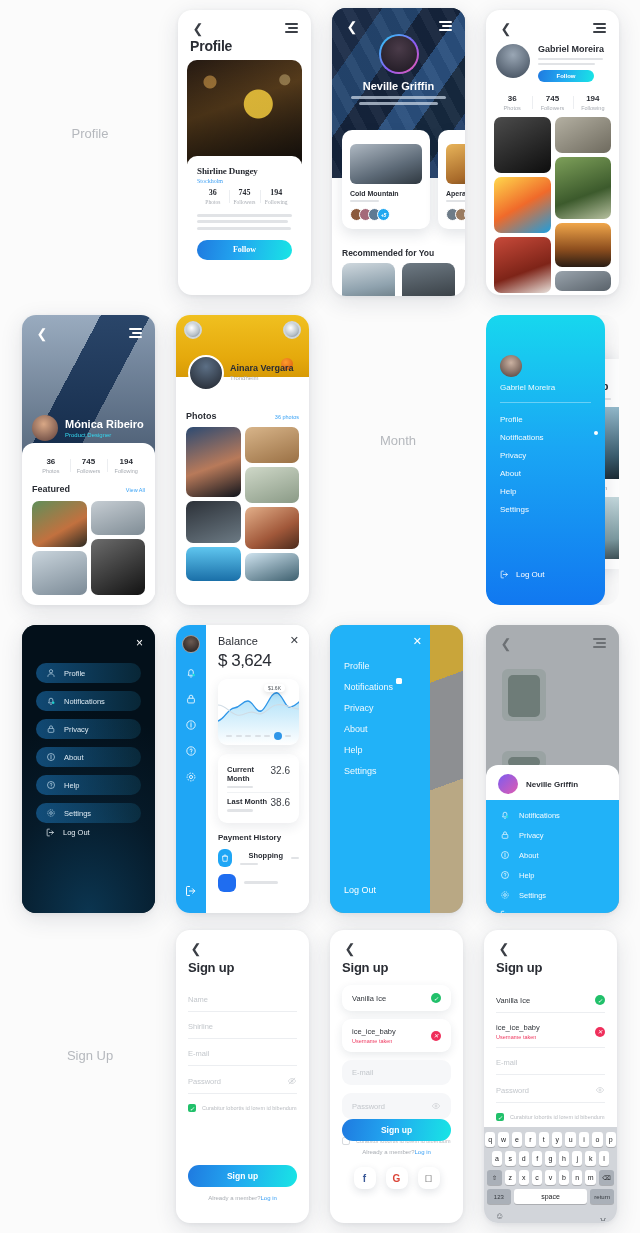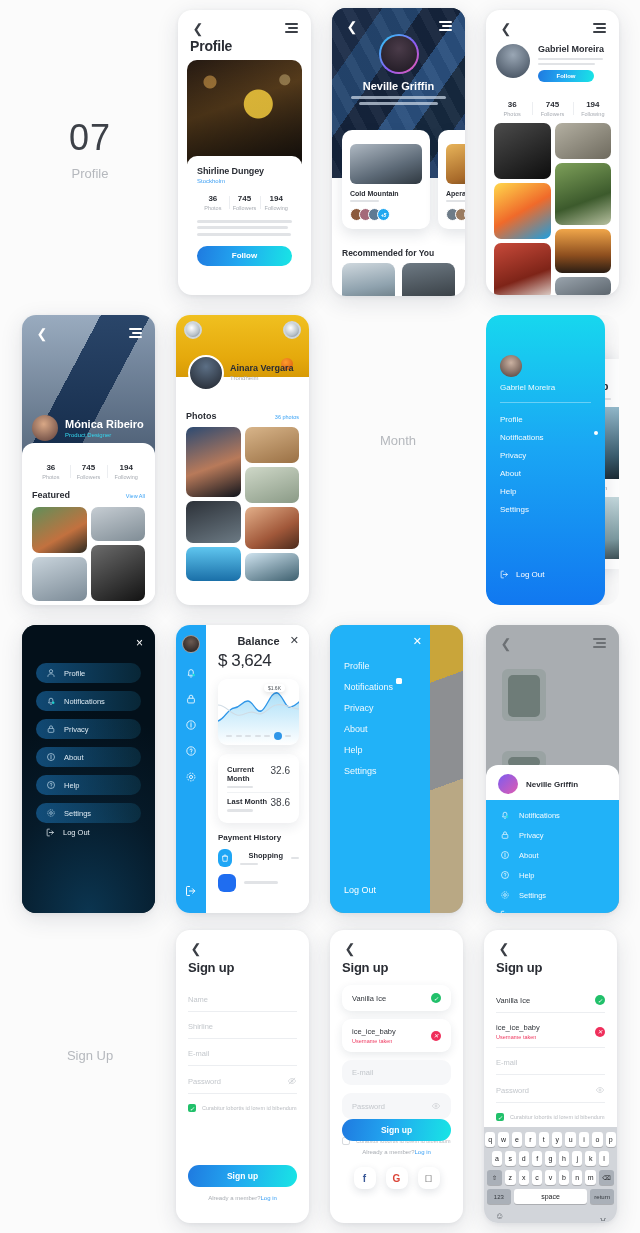--- a/index.html
+++ b/index.html
@@ -49,24 +49,24 @@
   #p1 { left:178px; top:10px; width:133px; height:285px; }
   #p1 .hero { height:110px; margin:6px 9px 0; border-radius:10px;
     background:linear-gradient(160deg,#2a1d15,#6b4a22 40%,#1a1512);
     position:relative; overflow:hidden;}
   #p1 .hero:after{content:"";position:absolute;inset:0;
     background:
       radial-gradient(circle at 62% 40%, rgba(240,200,60,.85) 0 14px, transparent 15px),
       radial-gradient(circle at 20% 20%, rgba(255,190,90,.45) 0 6px, transparent 7px),
       radial-gradient(circle at 85% 18%, rgba(255,230,160,.35) 0 5px, transparent 6px),
       linear-gradient(180deg, rgba(0,0,0,.15), rgba(0,0,0,.5));}
-  #p1 .card { margin:-14px 9px 0; background:#fff; border-radius:10px; padding:10px 10px 11px; position:relative; z-index:3;}
+  #p1 .card { margin:-14px 9px 0; background:#fff; border-radius:10px; padding:10px 10px 11px; position:relative; z-index:3;font-family:Liberation Serif, serif;}
   .pname { font-size:9px; font-weight:700; letter-spacing:-.1px;}
   .psub  { font-size:6px; color:#3fa0f3; margin-top:2px; }
-  .stats { display:flex; margin-top:10px; }
+  .stats { display:flex; margin-top:4px; }
   .stat { flex:1; text-align:center; position:relative;}
   .stat + .stat:before{content:"";position:absolute;left:0;top:2px;bottom:2px;width:1px;background:#eceef1;}
   .stat b { display:block; font-size:8px; font-weight:700;}
   .stat span { display:block; font-size:5.5px; color:#a8acb3; margin-top:2px;}
   .para { margin-top:9px; display:flex; flex-direction:column; gap:3.4px;}
   .btn-follow { margin-top:10px; height:20px; border-radius:10px; display:flex;
     align-items:center; justify-content:center; color:#fff; font-size:8px; font-weight:600; cursor:pointer;}
 
   
   #p2 { left:332px; top:8px; width:133px; height:288px; }
@@ -160,21 +160,21 @@
   .dm-ic{width:10px;height:10px;flex:0 0 auto;opacity:.95;}
   .dm-logout{position:absolute;left:24px;bottom:76px;display:flex;gap:8px;align-items:center;color:#e6eef4;font-size:7.5px;z-index:4;cursor:pointer;}
 
   
   #p8 { left:176px; top:625px; width:133px; height:288px; }
   #p8 .rail{position:absolute;left:0;top:0;bottom:0;width:30px;background:#1fa6f5;
     display:flex;flex-direction:column;align-items:center;padding-top:10px;gap:14px;}
   #p8 .rail .rav{width:18px;height:18px;border-radius:50%;background:radial-gradient(circle at 50% 35%,#6d5b52,#1d1a1c);border:1.5px solid rgba(255,255,255,.5);}
   #p8 .body{position:absolute;left:30px;right:0;top:0;bottom:0;background:#fff;border-radius:12px 0 0 12px;padding:10px 10px 0 12px;overflow:hidden;}
   .bal-x{position:absolute;right:10px;top:9px;font-size:11px;color:#3b3f46;cursor:pointer;}
-  .bal-t{font-size:11px;font-weight:700;text-align:center;}
+  .bal-t{font-size:11px;font-weight:400;}
   .bal-v{font-size:17px;font-weight:400;margin-top:4px;letter-spacing:-.5px;}
   .chart-card{margin-top:8px;height:66px;border-radius:9px;background:#fff;box-shadow:0 4px 12px rgba(30,45,70,.1);position:relative;overflow:hidden;}
   .row-card{margin-top:9px;border-radius:9px;background:#fff;box-shadow:0 4px 12px rgba(30,45,70,.09);padding:7px 9px;}
   .mrow{display:flex;justify-content:space-between;align-items:flex-start;padding:4px 0;}
   .mrow b{font-size:7.5px;display:block;}
   .mrow .amt{font-size:10px;color:#3b3f46;}
   .ph-t{font-size:8px;font-weight:700;margin-top:10px;}
   .ph-item{display:flex;gap:8px;align-items:center;margin-top:7px;}
   .ph-ic{width:18px;height:18px;border-radius:6px;background:#1fa6f5;display:flex;align-items:center;justify-content:center;}
   .ph-nm{font-size:7.5px;font-weight:600;padding-left:8px;}
@@ -243,21 +243,20 @@
   .key.sp2{flex:2;background:#aab0b8;font-size:6px;}
   .kb-bot{display:flex;justify-content:space-between;align-items:center;padding:3px 8px 0;}
   .kb-bot span{font-size:9px;color:#5d6268;}
 </style>
 </head>
 <body>
 
 <div class="board">
 
   <div class="sect-label" style="left:25px;top:118px;">
-    <div class="sect-num">07</div>
     <div class="sect-cap">Profile</div>
   </div>
   <div class="sect-label" style="left:333px;top:425px;">
     <div class="sect-cap">Month</div>
   </div>
   <div class="sect-label" style="left:25px;top:1040px;">
     <div class="sect-cap">Sign Up</div>
   </div>
 
   <div class="phone" id="p1">

